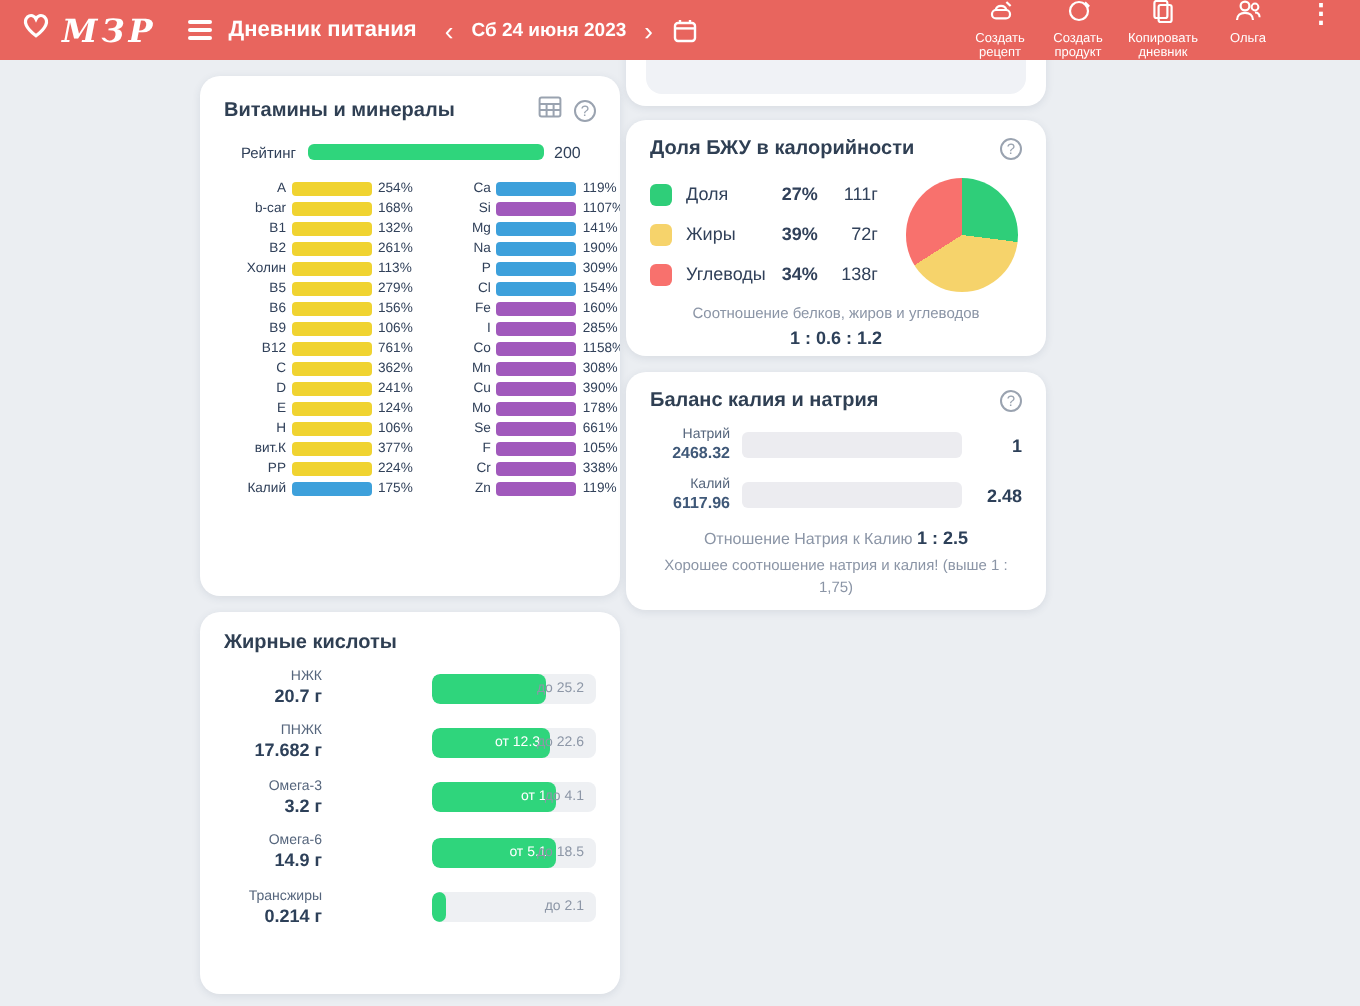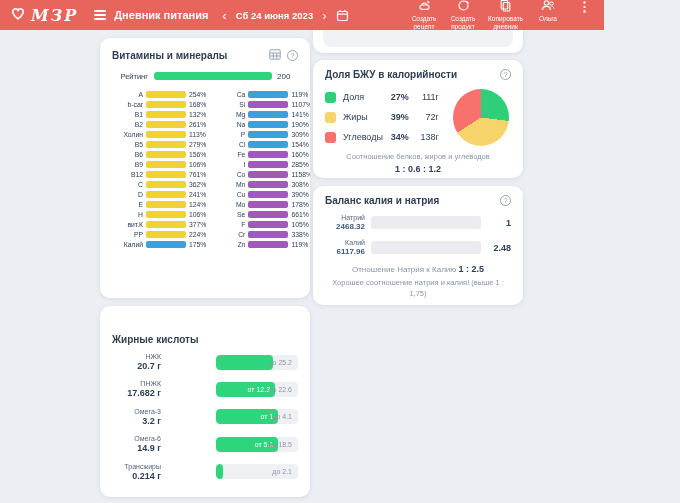--- a/index.html
+++ b/index.html
@@ -1,21 +1,21 @@
 <!DOCTYPE html>
 <html><head>
 <meta charset="utf-8">
 <style>
   * { margin:0; padding:0; box-sizing:border-box; }
   html,body { width:680px; height:503px; }
   body { font-family:"Liberation Sans", sans-serif; background:#ebeef2; color:#31415a; overflow:hidden; }
   .page { position:relative; width:680px; height:503px; }
 
   
-  .header { position:absolute; top:0; left:0; width:604px; height:30px; background:#e8655e; z-index:10;
+  .header { position:absolute; top:0; left:0; width:680px; height:30px; background:#e8655e; z-index:10;
             display:flex; align-items:center; padding:0 10px; color:#fff; }
   .logo { display:flex; align-items:center; gap:5px; cursor:pointer; }
   .logo-text { font:italic bold 16px "DejaVu Serif", serif; letter-spacing:2px; }
   .menu-btn { margin-left:16px; cursor:pointer; display:flex; flex-direction:column; gap:2px; }
   .menu-btn i { display:block; width:12px; height:2px; background:#fff; border-radius:1px; }
   .diary-title { margin-left:8px; font-size:11px; font-weight:bold; }
   .date-nav { display:flex; align-items:center; gap:7px; margin-left:12px; }
   .chev { font-size:13px; line-height:1; cursor:pointer; padding:0 2px; }
   .date-text { font-size:9.5px; font-weight:bold; }
   .cal-btn { cursor:pointer; display:flex; }
@@ -50,21 +50,21 @@
   .vit-grid { display:grid; grid-template-columns:1fr 1fr; column-gap:8px; margin-top:7px; }
   .vrow { display:flex; align-items:center; height:10px; }
   .vlabel { width:34px; text-align:right; padding-right:3px; font-size:6.8px; color:#31415a; }
   .vbar { width:40px; height:7px; border-radius:2px; }
   .vpct { padding-left:3px; font-size:6.8px; }
   .vit-note { margin-top:7px; background:#eff1f5; border-radius:8px; padding:7px 9px; font-size:7.4px;
               line-height:1.4; color:#68778e; }
   .note-link { color:#3e78c0; font-weight:bold; cursor:pointer; }
 
   
-  .fat-card { height:191px; margin-top:8px; padding:28px 12px; overflow:hidden; }
+  .fat-card { height:191px; margin-top:8px; padding:10px 12px; overflow:hidden; }
   .fat-rows { margin-top:8px; }
   .frow { display:flex; align-items:center; margin-bottom:9px;gap:48px; }
   .fl { width:56px; text-align:right; padding-right:7px; line-height:1.15; }
   .fl .fname { font-size:7px; color:#55657c; }
   .fl .fval { font-size:9px; font-weight:bold; color:#2d4059; }
   .ftrack { flex:1; height:15px; background:#eef0f3; border-radius:4px; position:relative; overflow:hidden; }
   .ffill { height:100%; background:#2fd57c; border-radius:4px; display:flex; align-items:center;
            justify-content:flex-end; color:#fff; font-size:7px; padding-right:5px; }
   .fmax { position:absolute; right:6px; top:0; height:100%; display:flex; align-items:center;
           font-size:7px; color:#8d97a7; }

